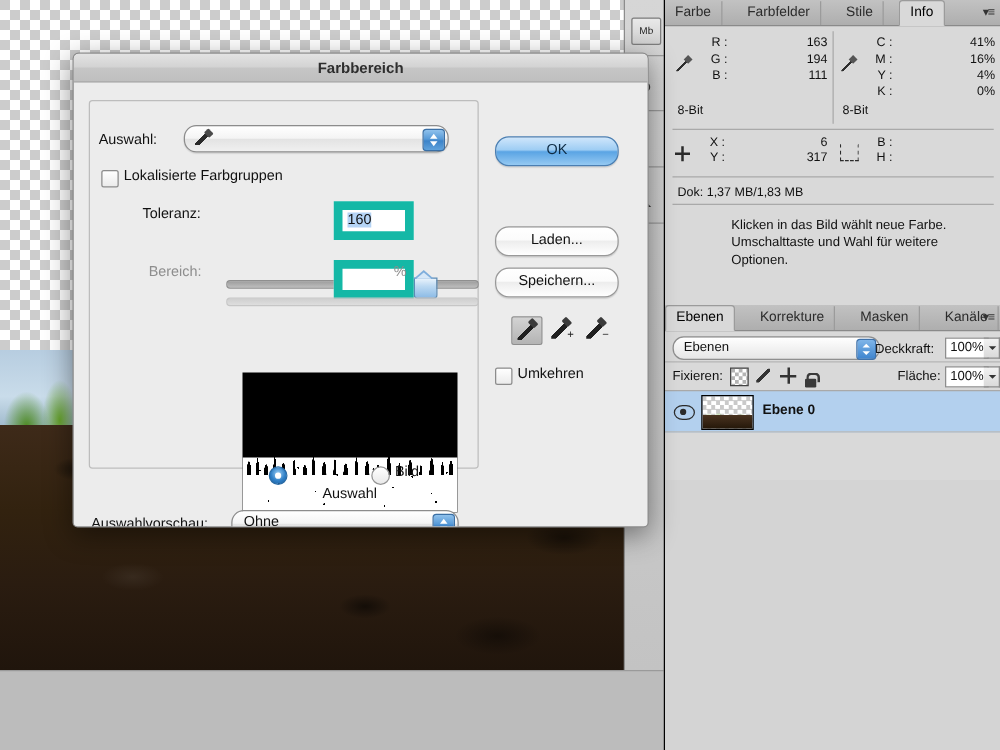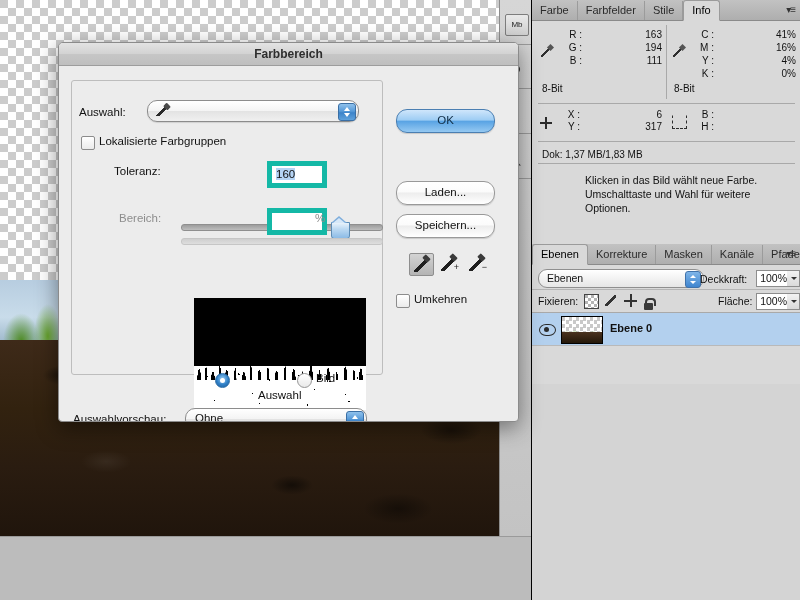--- a/index.html
+++ b/index.html
@@ -82,21 +82,21 @@
   #right-col{
     position:absolute;left:531px;top:0;width:269px;height:600px;
     background:#d4d4d4;border-left:1px solid #000;
   }
 
   
   .panel-tabs{
     position:relative;height:20px;
     background:linear-gradient(180deg,#c2c2c2,#aeaeae);
     border-bottom:1px solid #8a8a8a;
-    display:flex;align-items:flex-end;
+    display:flex;align-items:flex-end;gap:12px;
   }
   .ptab{
     padding:0 8px;height:19px;line-height:19px;font-size:11px;color:#2b2b2b;
     border-right:1px solid #9b9b9b;cursor:default;white-space:nowrap;
   }
   .ptab.active{
     background:#d9d9d9;color:#000;
     border-top:1px solid #9b9b9b;border-left:1px solid #9b9b9b;
     border-right:1px solid #9b9b9b;border-bottom:1px solid #d9d9d9;
     border-radius:3px 3px 0 0;margin-bottom:-1px;height:19px;line-height:18px;
@@ -290,21 +290,21 @@
   .radio.on{
     background:radial-gradient(circle at 50% 38%,#9ed0f5 0%,#2f7fc6 55%,#1d5f9e 100%);
     border-color:#2a6ba5;
   }
   .radio.on:after{
     content:"";position:absolute;left:4px;top:4px;width:5px;height:5px;border-radius:50%;background:#fff;
   }
 
   
   .numfield{
-    position:absolute;height:17px;border:5px solid #14b8a6;background:#fff;
+    position:absolute;height:17px;border:7px solid #14b8a6;background:#fff;
     font-size:11.5px;line-height:17px;padding:0 4px;color:#111;text-align:left;
   }
   .numfield .selhl{background:#b5d4f5;}
 
   
   .slidertrack{
     position:absolute;height:5px;border-radius:3px;
     background:linear-gradient(180deg,#9d9d9d,#bdbdbd);
     border:1px solid #8f8f8f;
   }

